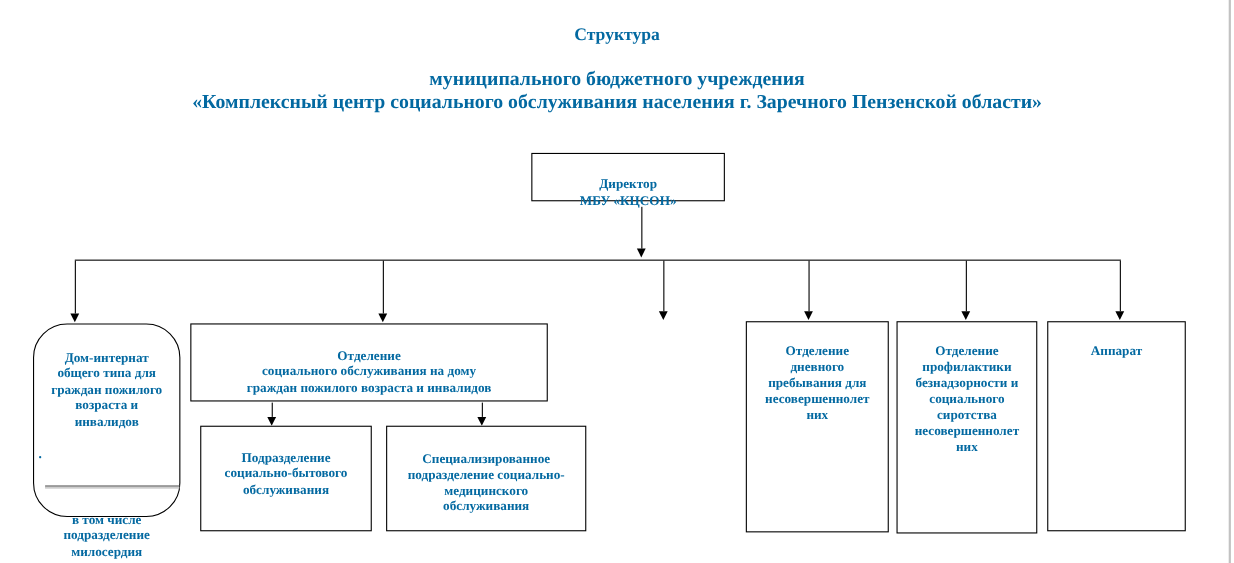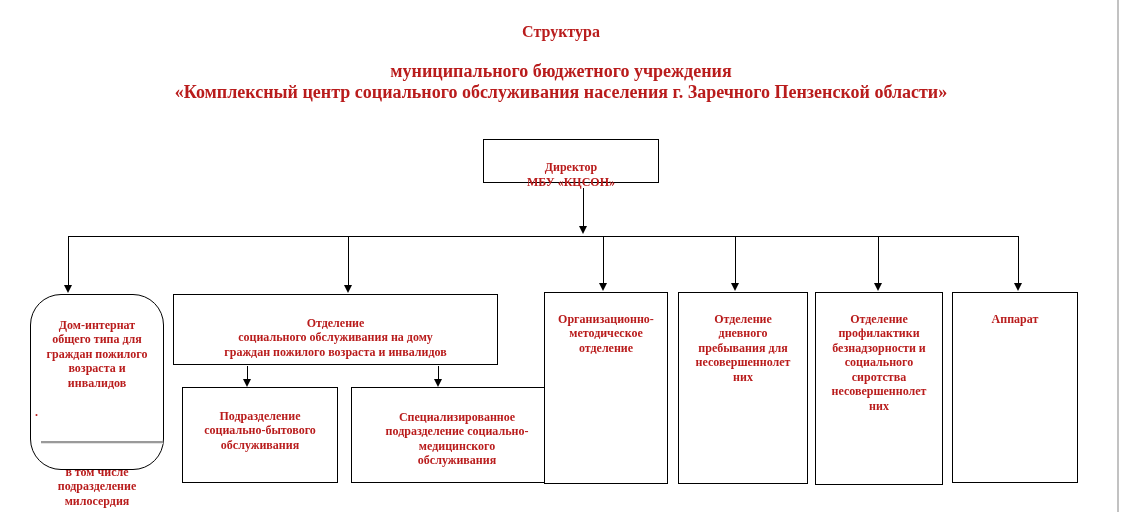--- a/index.html
+++ b/index.html
@@ -1,18 +1,18 @@
 <!DOCTYPE html>
 <html><head>
 <meta charset="utf-8">
 <style>
   html,body{margin:0;padding:0;background:#fff;}
   #canvas{
     position:relative;width:1122px;height:512px;background:#ffffff;
-    font-family:"Liberation Serif","DejaVu Serif",serif;color:#b91c1c;
+    font-family:"Liberation Serif","DejaVu Serif",serif;color:#0369a1;
     overflow:hidden;
   }
   .heading{
     position:absolute;left:0;top:23px;width:1122px;text-align:center;
     font-size:16px;font-weight:bold;white-space:pre-line;
   }
   .subheading{
     position:absolute;left:0;top:61px;width:1122px;text-align:center;
     font-size:18px;font-weight:bold;line-height:21px;white-space:pre-line;
   }
@@ -26,21 +26,21 @@
   #director .inner{padding-top:5px;}
   #box-internat{left:30px;top:294px;width:134px;height:176px;border-radius:31px;}
   #box-internat .main{padding-top:8px;}
   #box-internat .dot-line{text-align:left;padding-left:4px;height:14px;line-height:14px;}
   #box-internat .divider{height:2px;background:#9a9a9a;border-bottom:1px solid #e3e3e3;margin:8px 0 0 10px;}
   #box-internat .sub{margin-top:6px;}
   #box-homecare{left:173px;top:294px;width:325px;height:71px;}
   #box-homecare .inner{padding-top:6px;}
   #box-household{left:182px;top:387px;width:156px;height:96px;}
   #box-household .inner{padding-top:6px;}
-  #box-specialized{left:351px;top:387px;width:212px;height:96px;}
+  #box-specialized{left:351px;top:387px;width:182px;height:96px;}
   #box-specialized .inner{padding-top:7px;}
   #box-orgmethod{left:544px;top:292px;width:124px;height:192px;}
   #box-orgmethod .inner{padding-top:4px;}
   #box-daystay{left:678px;top:292px;width:130px;height:192px;}
   #box-daystay .inner{padding-top:4px;}
   #box-prevention{left:815px;top:292px;width:128px;height:193px;}
   #box-prevention .inner{padding-top:4px;}
   #box-apparat{left:952px;top:292px;width:126px;height:191px;}
   #box-apparat .inner{padding-top:4px;}
   .cline{position:absolute;background:#000;}
@@ -119,25 +119,20 @@
 обслуживания</div>
   </div>
 
   <div class="obox" id="box-specialized">
     <div class="inner">Специализированное
 подразделение социально-
 медицинского
 обслуживания</div>
   </div>
 
-  <div class="obox" id="box-orgmethod">
-    <div class="inner">Организационно-
-методическое
-отделение</div>
-  </div>
 
   <div class="obox" id="box-daystay">
     <div class="inner">Отделение
 дневного
 пребывания для
 несовершеннолет
 них</div>
   </div>
 
   <div class="obox" id="box-prevention">

